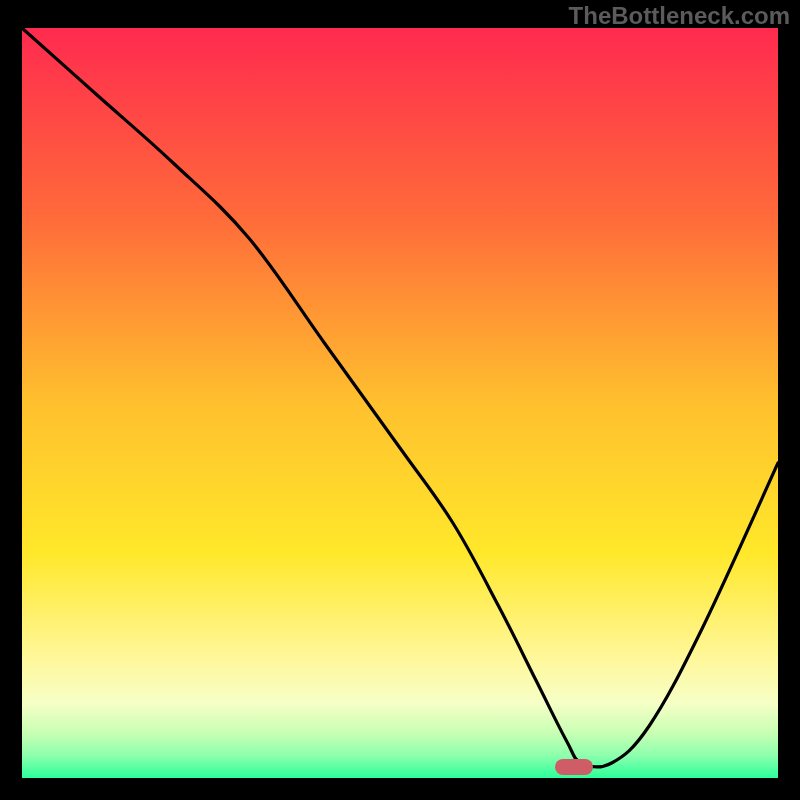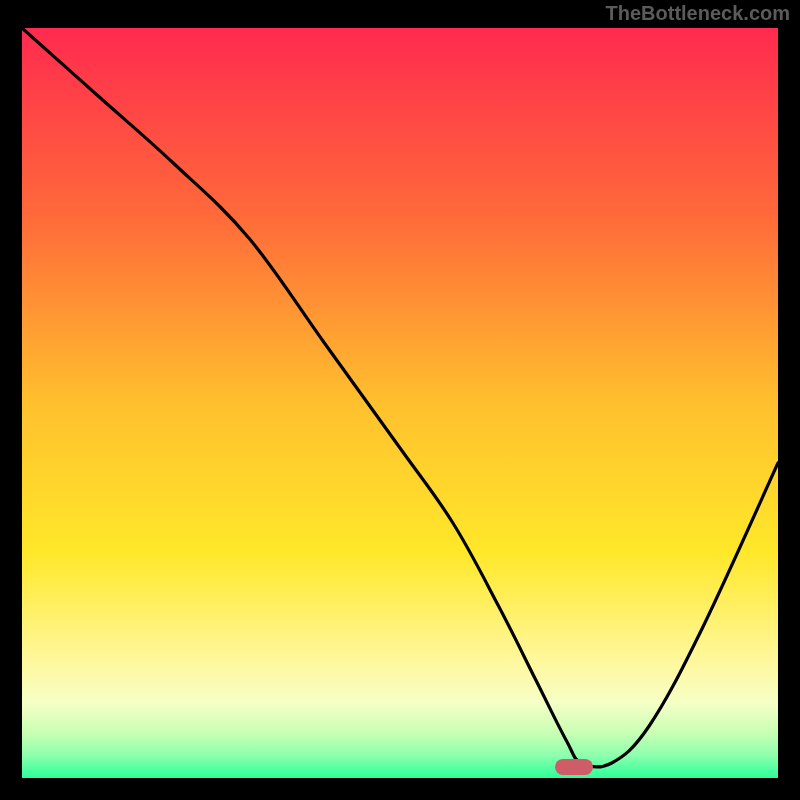--- a/index.html
+++ b/index.html
@@ -8,21 +8,21 @@
     width: 800px;
     height: 800px;
     background: #000;
     overflow: hidden;
   }
   .watermark {
     position: absolute;
     top: 2px;
     right: 10px;
     font-family: Arial, Helvetica, sans-serif;
-    font-size: 20px;
+    font-size: 24px;
     font-weight: bold;
     color: #5b5b5b;
     z-index: 10;
     letter-spacing: 0px;
   }
   .frame {
     position: absolute;
     left: 22px;
     top: 28px;
     width: 756px;

